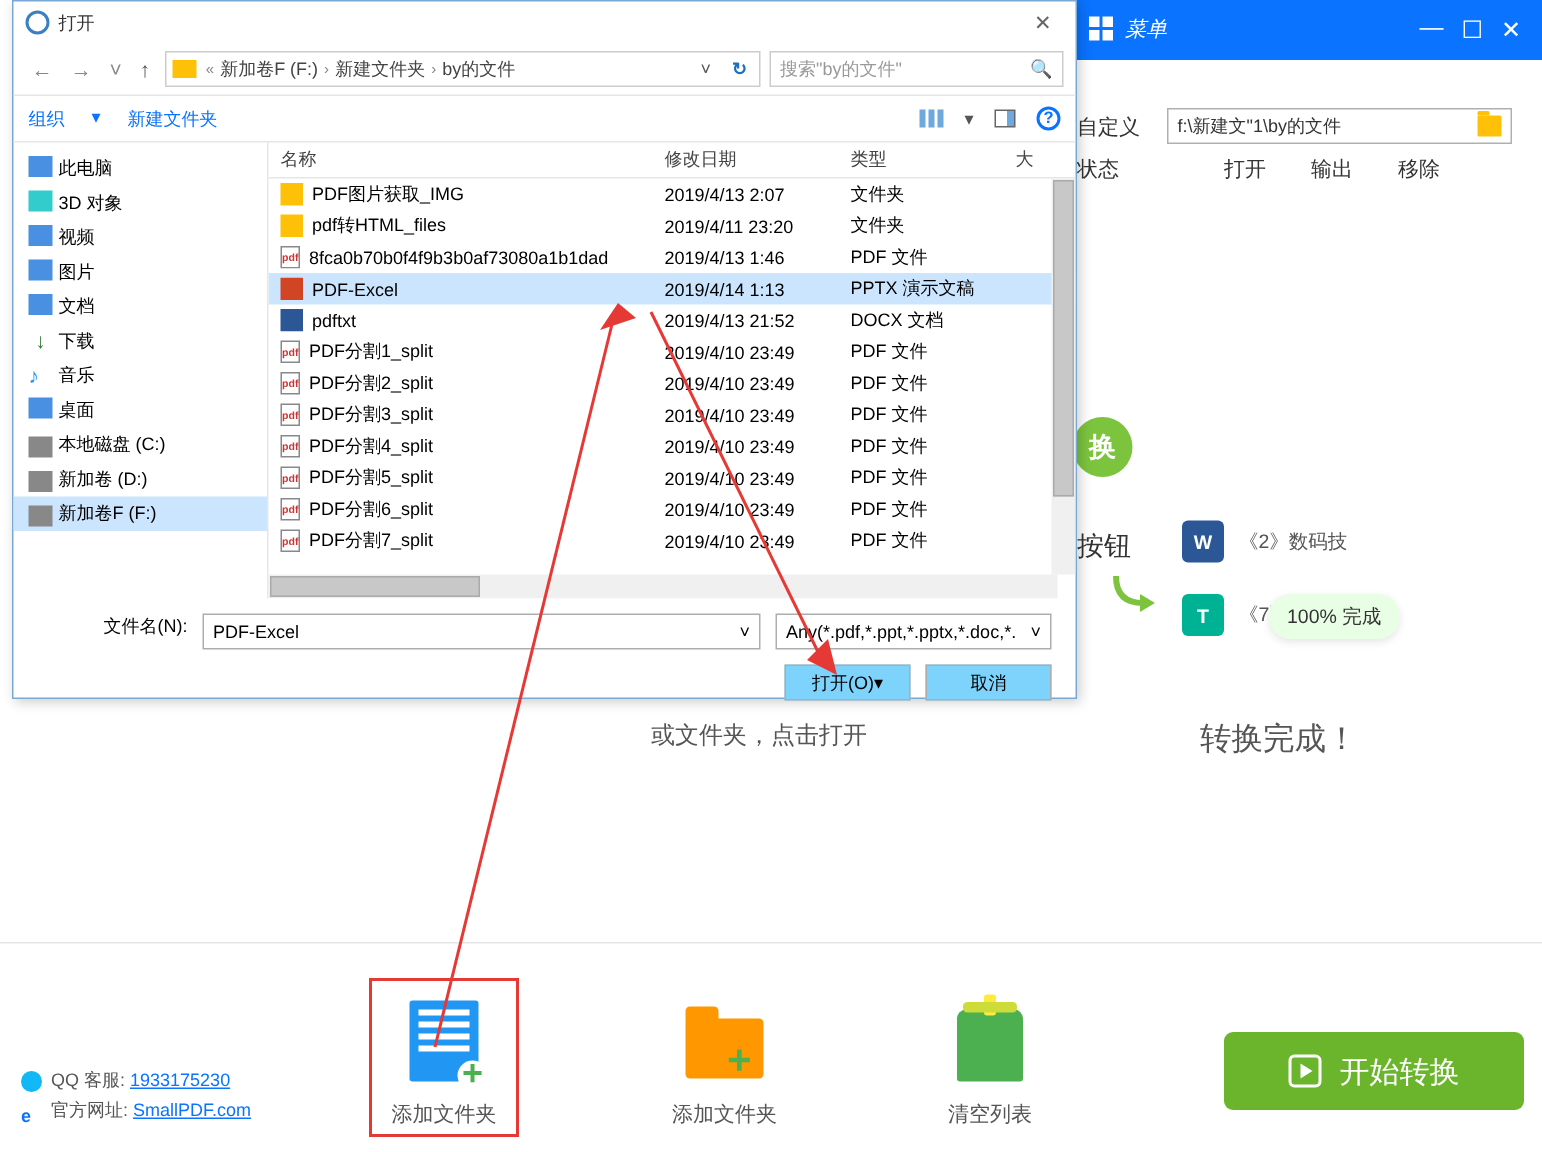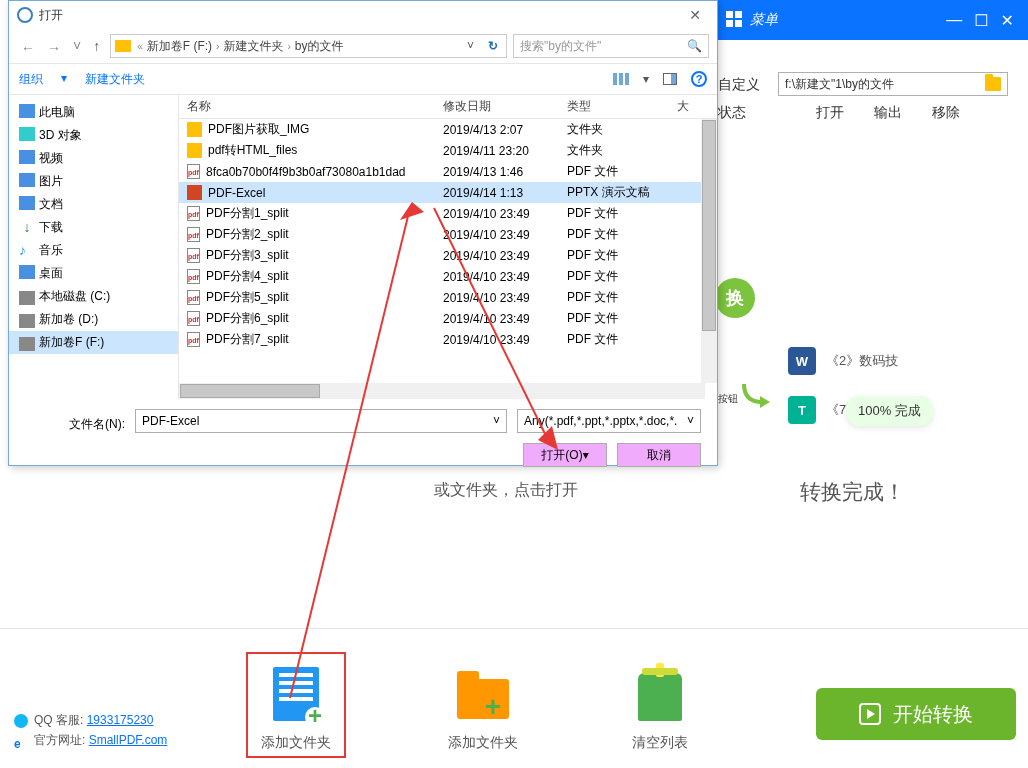--- a/index.html
+++ b/index.html
@@ -17,21 +17,21 @@
 .app-path .folder::before { content:""; position:absolute; top:-3px; left:0; width:8px; height:3px; background:#ffc107; border-radius: 1px 1px 0 0; }
 
 .app-headers { position: absolute; top: 104px; left: 718px; display: flex; gap: 30px; font-size: 14px; color: #333; }
 .app-headers span:nth-child(2){margin-left:40px}
 .app-headers span:nth-child(3){margin-left:0px}
 .app-headers span:nth-child(4){margin-left:0px}
 
 
 .conv-badge { position: absolute; width: 40px; height: 40px; border-radius: 50%; background: #7cc43e; color:#fff; display:flex; align-items:center; justify-content:center; font-size:18px; font-weight:bold;}
 #badge-huan { top: 278px; left: 715px; }
-.conv-text { position: absolute; left: 718px; top: 392px; font-size: 10px; color: #333; }
+.conv-text { position: absolute; left: 718px; top: 352px; font-size: 18px; color: #333; }
 
 
 .arrow-g { position:absolute; top:382px; left:742px; width:30px; height:26px; }
 .arrow-g svg path{stroke:#7cc43e;stroke-width:4;fill:none;}
 .arrow-g svg polygon{fill:#7cc43e}
 
 .card-row { position:absolute; right:0; width:230px; display:flex; align-items:center; gap:10px; font-size:13px; color:#555;}
 #card-w { top:347px; left:788px; }
 #card-t { top:396px; left:788px; }
 .card-row .ico { width:28px; height:28px; border-radius:4px; color:#fff; display:flex;align-items:center;justify-content:center;font-weight:bold;font-size:13px}
@@ -121,26 +121,26 @@
 .fico-pdf{border:1px solid #888;position:relative;width:13px;height:15px;font-size:7px;color:#c33;text-align:center;line-height:15px;font-weight:bold}
 .fico-pdf::before{content:"pdf"}
 .fico-ppt{background:#d14424}
 .fico-docx{background:#2b5797}
 .fl-scroll{position:absolute;bottom:0;left:0;right:12px;height:16px;background:#f0f0f0;display:flex;align-items:center}
 .fl-scroll .thumb{width:140px;height:14px;background:#c8c8c8;margin-left:1px;border:1px solid #aaa}
 .fl-vscroll{position:absolute;top:24px;bottom:16px;right:0;width:16px;background:#f0f0f0}
 .fl-vscroll .thumb{height:80%;background:#c8c8c8;margin:1px;border:1px solid #aaa}
 
 .dlg-footer{padding:10px 16px;display:flex;flex-direction:column;gap:10px;font-size:12px}
-.fn-row{display:flex;align-items:flex-end;gap:10px}
+.fn-row{display:flex;align-items:flex-start;gap:10px}
 .fn-row label{width:100px;text-align:right}
 .fn-row .inp{flex:1;border:1px solid #adadad;height:24px;padding:0 6px;display:flex;align-items:center;justify-content:space-between}
 .type-sel{width:184px;border:1px solid #adadad;height:24px;display:flex;align-items:center;padding:0 6px;justify-content:space-between;overflow:hidden;white-space:nowrap}
 .btn-row{display:flex;justify-content:flex-end;gap:10px}
-.dlg-btn{width:84px;height:24px;border:1px solid #adadad;background:#f0abfc;display:flex;align-items:center;justify-content:center}
+.dlg-btn{width:84px;height:24px;border:1px solid #adadad;background:#7dd3fc;display:flex;align-items:center;justify-content:center}
 
 
 .annot{position:absolute;pointer-events:none}
 .annot svg line{stroke:#e53935;stroke-width:2}
 .annot svg polygon{fill:#e53935}
 
 .hint-text{position:absolute;top:480px;left:434px;font-size:16px;color:#555;text-align:center}
 </style>
 </head>
 <body>
@@ -362,20 +362,28 @@
           <div class="fl-row sel">
             <div class="col-name">
               <span class="fico fico-ppt"></span>
               <span>PDF-Excel</span>
             </div>
             <div class="col-date">2019/4/14 1:13</div>
             <div class="col-type">PPTX 演示文稿</div>
           </div>
           <div class="fl-row">
             <div class="col-name">
+              <span class="fico fico-docx"></span>
+              <span>pdftxt</span>
+            </div>
+            <div class="col-date">2019/4/13 21:52</div>
+            <div class="col-type">DOCX 文档</div>
+          </div>
+          <div class="fl-row">
+            <div class="col-name">
               <span class="fico fico-pdf"></span>
               <span>PDF分割1_split</span>
             </div>
             <div class="col-date">2019/4/10 23:49</div>
             <div class="col-type">PDF 文件</div>
           </div>
           <div class="fl-row">
             <div class="col-name">
               <span class="fico fico-pdf"></span>
               <span>PDF分割2_split</span>

